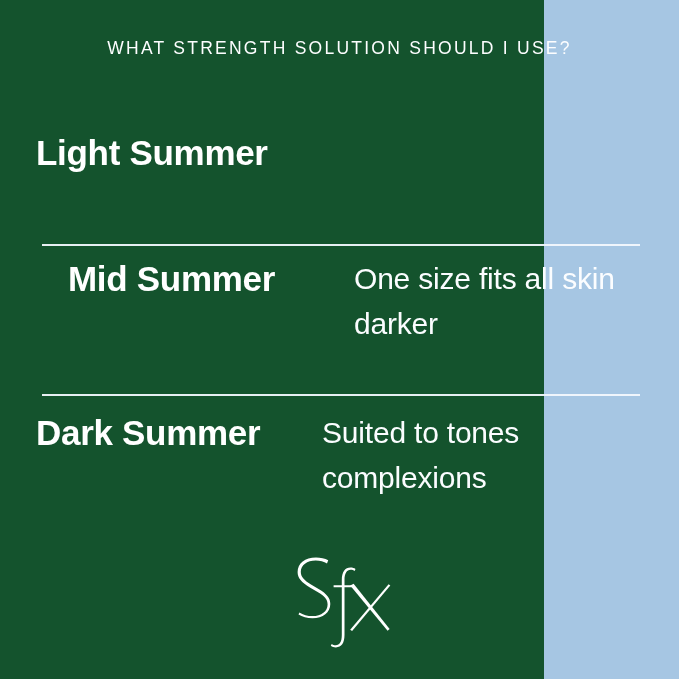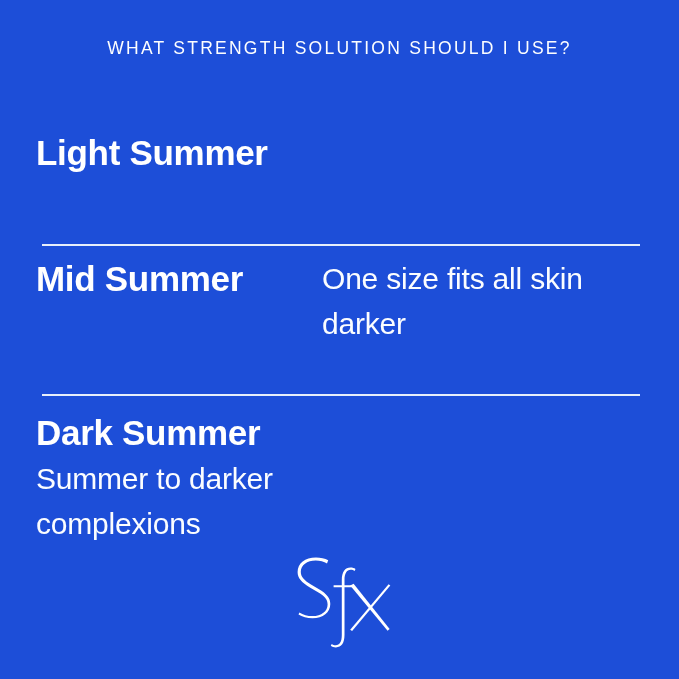--- a/index.html
+++ b/index.html
@@ -11,23 +11,23 @@
     width: 679px;
     height: 679px;
     overflow: hidden;
     background: #a6c6e3;
     font-family: "Liberation Sans", sans-serif;
     -webkit-font-smoothing: antialiased;
   }
 
   .card {
     position: relative;
-    width: 679px;
+    width: 544px;
     height: 679px;
-    background: #1d4ed8;
+    background: #14532d;
     box-sizing: border-box;
   }
 
   
   .header {
     position: absolute;
     top: 38px;
     left: 0;
     width: 679px;
     text-align: center;
@@ -79,22 +79,22 @@
     font-family: "Liberation Sans", sans-serif;
     font-size: 30px;
     font-weight: 400;
     color: #fbfdff;
     line-height: 45px;
     letter-spacing: -0.2px;
   }
 
   
   .row-1 { margin-top: 10px; gap: 36px; }
-  .row-2 { margin-top: 80px; }
-  .row-3 { margin-top: 64px; flex-direction: column; }
+  .row-2 { margin-top: 80px; margin-left: 32px; }
+  .row-3 { margin-top: 64px; }
 
   
   .divider {
     position: absolute;
     left: 42px;
     width: 598px;
     height: 1.5px;
     background: #f2f8fd;
     opacity: 0.95;
   }
@@ -133,21 +133,21 @@
       <div class="row-title">Light Summer</div>
     </div>
 
     <div class="row row-2">
       <div class="row-title">Mid Summer</div>
       <div class="row-desc">One size fits all skin darker</div>
     </div>
 
     <div class="row row-3">
       <div class="row-title">Dark Summer</div>
-      <div class="row-desc">Summer to darker complexions</div>
+      <div class="row-desc">Suited to tones complexions</div>
     </div>
 
   </div>
 
   <div class="divider divider-1"></div>
   <div class="divider divider-2"></div>
 
   <div class="logo">
     <svg class="logo-mark" viewBox="0 0 112 96" aria-hidden="true">
 

